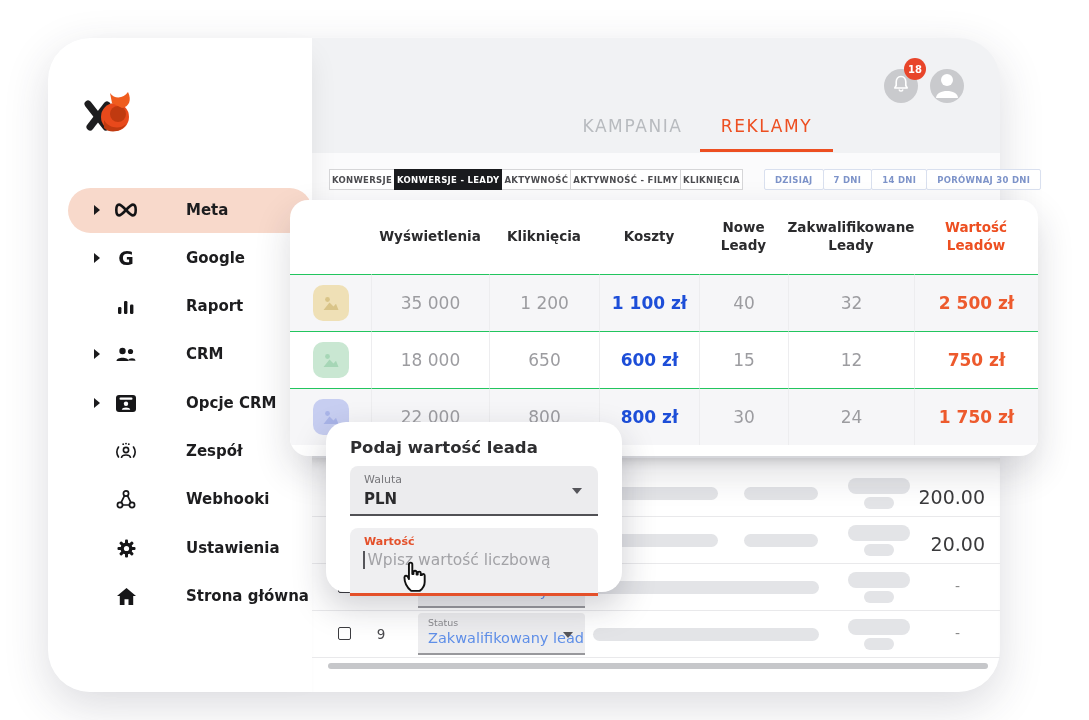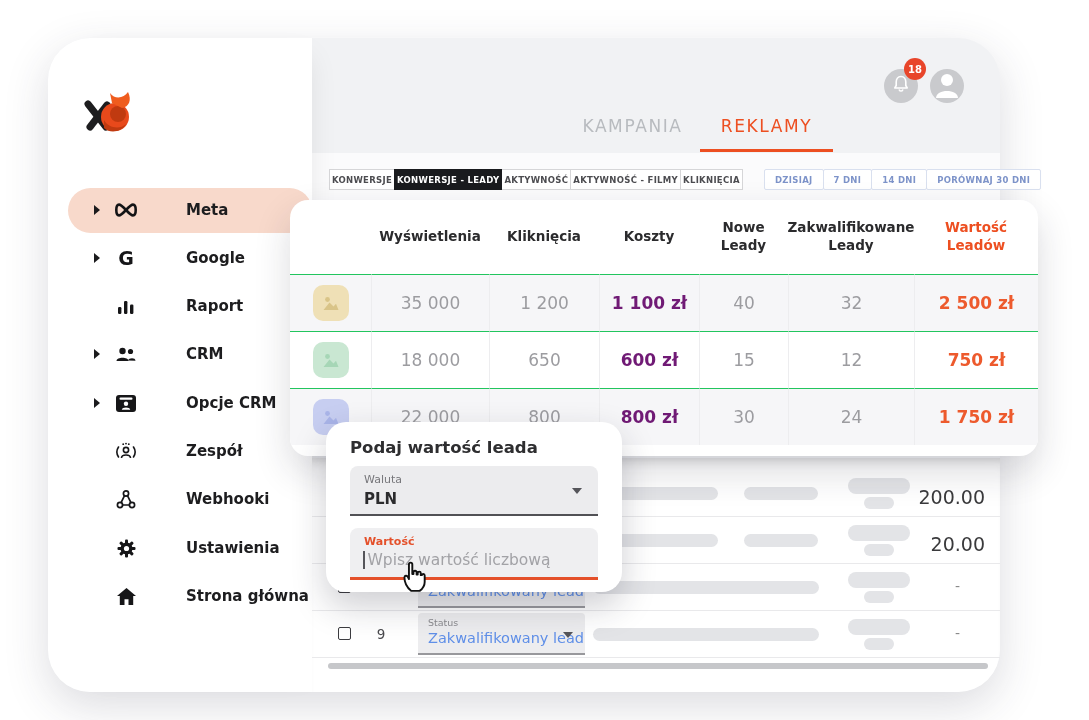--- a/index.html
+++ b/index.html
@@ -40,21 +40,21 @@
   .dbtn { height:21px; padding:0 10px; background:#fff; border:1px solid #d9e0ef; margin-left:-1px; font-size:8.5px; font-weight:700; color:#7d93c9; letter-spacing:.3px; display:flex; align-items:center; cursor:pointer; white-space:nowrap; border-radius:2px; }
 
   
   .big-card { left:290px; top:200px; width:748px; height:256px; background:#fff; border-radius:18px; box-shadow:0 16px 36px rgba(30,30,50,.16); z-index:20; overflow:hidden; }
   .grid { display:grid; grid-template-columns:81px 118px 110px 100px 89px 126px 124px; }
   .hcell { height:74px; display:flex; align-items:center; justify-content:center; text-align:center; font-size:13.5px; font-weight:700; color:#2b2b2d; line-height:1.3; padding:0 8px; }
   .hcell.orange { color:#ed4f21; }
   .dcell { height:57px; display:flex; align-items:center; justify-content:center; font-size:17px; color:#9c9ca0; border-top:1px solid #22c55e; }
   .dcell.sep { border-left:1px solid #ededef; }
   .row-alt .dcell { background:#f6f6f8; }
-  .dcell.cost { color:#701a75; font-weight:600; }
+  .dcell.cost { color:#1d4ed8; font-weight:600; }
   .dcell.value { color:#ed5a2d; font-weight:700; }
   .thumb { width:36px; height:36px; border-radius:10px; display:flex; align-items:center; justify-content:center; }
 
   
   .lower-table { left:312px; top:458px; width:688px; height:234px; background:#fff; border-radius:0 0 42px 0; z-index:8; box-shadow:inset 0 10px 12px -9px rgba(0,0,0,.20); }
   .lrow { left:0; width:688px; height:47px; border-bottom:1px solid #e9e9eb; }
   .pill { position:absolute; background:#e3e4e7; border-radius:7px; }
   .checkbox { left:26px; top:16px; width:13px; height:13px; border:1.5px solid #3c3c40; border-radius:2px; background:#fff; cursor:pointer; }
   .rownum { left:56px; top:15px; width:26px; text-align:center; font-size:13.5px; color:#4a4a4e; }
   .status-dd { left:106px; top:2px; width:167px; height:42px; background:#ededef; border-radius:4px 4px 0 0; border-bottom:2px solid #98989c; cursor:pointer; }
@@ -65,21 +65,21 @@
   .ldash { top:14px; right:40px; width:20px; text-align:right; font-size:14px; color:#8a8a8a; }
   .scrollbar { left:16px; top:205px; width:660px; height:6px; background:#c6c7ca; border-radius:3px; cursor:pointer; }
 
   
   .modal { left:326px; top:422px; width:296px; height:170px; background:#fff; border-radius:20px; box-shadow:0 14px 34px rgba(30,30,50,.22); z-index:40; }
   .modal-title { left:24px; top:16px; font-size:16.5px; font-weight:600; color:#2e2e30; }
   .m-select { left:24px; top:44px; width:248px; height:50px; background:#ececee; border-radius:8px 8px 0 0; border-bottom:2px solid #515155; cursor:pointer; }
   .m-label { left:14px; top:7px; font-size:11px; color:#77777b; }
   .m-value { left:14px; top:24px; font-size:15px; font-weight:600; color:#2b2b2d; }
   .m-caret { right:16px; top:22px; }
-  .m-input { left:24px; top:106px; width:248px; height:52px; background:#efeff1; border-radius:8px 8px 0 0; border-bottom:3px solid #e4502a; cursor:text; }
+  .m-input { left:24px; top:106px; width:248px; height:68px; background:#efeff1; border-radius:8px 8px 0 0; border-bottom:3px solid #e4502a; cursor:text; }
   .m-label-orange { left:14px; top:7px; font-size:11px; font-weight:700; color:#e4502a; }
   .m-ph-row { left:13px; top:23px; display:flex; align-items:center; }
   .tcursor { width:1.5px; height:18px; background:#55555a; margin-right:3px; }
   .m-ph { font-size:15.5px; color:#a2a2a6; white-space:nowrap; }
   .hand { left:398px; top:556px; width:32px; height:36px; z-index:45; }
 </style>
 </head>
 <body>
 
 <div id="canvas">

